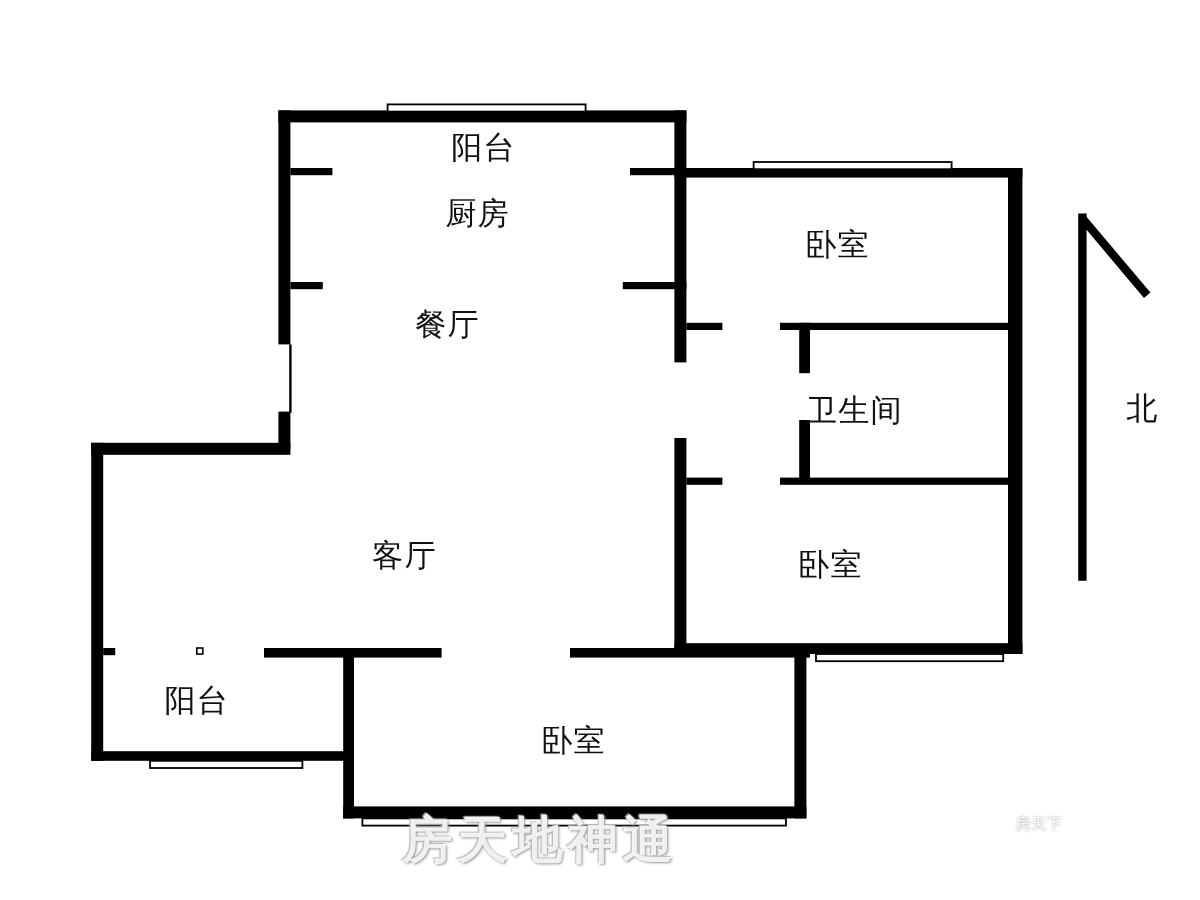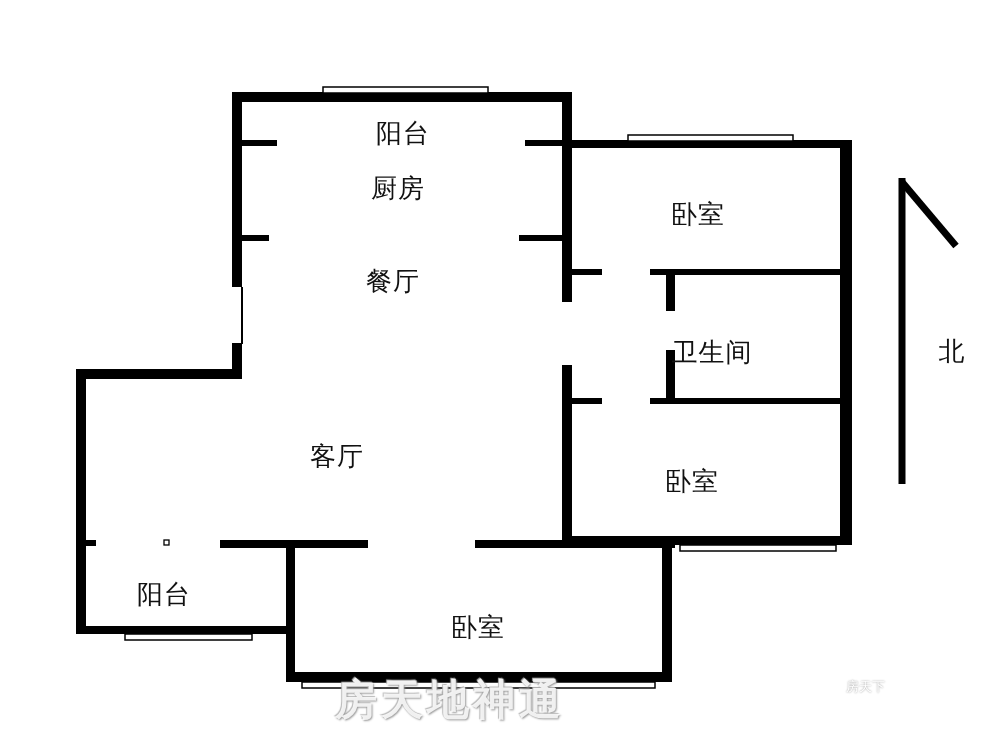--- a/index.html
+++ b/index.html
@@ -1,20 +1,20 @@
 <!DOCTYPE html>
 <html><head>
 <meta charset="utf-8">
 <style>
   html, body { margin: 0; padding: 0; background: #ffffff; }
   body { width: 1000px; height: 750px; position: relative; overflow: hidden;
          font-family: "DejaVu Sans", sans-serif; }
   svg.plan { position: absolute; left: 0; top: 0; }
   .label { position: absolute; font-family: "DejaVu Sans", sans-serif;
-           font-size: 26px; color: #111; white-space: nowrap; transform: translate(-50%, -50%); letter-spacing: 1px; margin-top: 10px; }
+           font-size: 26px; color: #111; white-space: nowrap; transform: translate(-50%, -50%); letter-spacing: 1px; }
   .watermark { position: absolute; left: 335px; top: 672px; font-family: "DejaVu Sans", sans-serif;
                font-size: 42px; font-weight: bold; color: rgba(255,255,255,0.85);
                text-shadow: 1px 1px 2px #999, -1px -1px 1px #bbb; letter-spacing: 4px; }
   .logo { position: absolute; left: 812px; top: 678px; width: 180px; height: 60px; }
   .logo-main { position: absolute; left: 0; top: 12px; font-family: "DejaVu Sans", sans-serif;
                font-size: 36px; font-weight: bold; font-style: italic; color: #fff;
                text-shadow: 0 0 2px #888, 1px 1px 2px #999; letter-spacing: -1px; }
   .logo-sub { position: absolute; left: 34px; top: 0px; font-family: "DejaVu Sans", sans-serif;
               font-size: 13px; font-weight: normal; color: #fff; text-shadow: 0 0 2px #888; }
 </style>
@@ -77,24 +77,24 @@
   <g fill="none" stroke="#000" stroke-width="7">
     <line x1="902" y1="178" x2="902" y2="484"></line>
     <line x1="902" y1="182" x2="956" y2="246"></line>
   </g>
 </svg>
 
 <div id="labels"></div>
 
 <span class="label" style="left:403px;top:123px;">阳台</span>
 <span class="label" style="left:398px;top:178px;font-family:Liberation Serif, serif;">厨房</span>
-<span class="label" style="left:393px;top:271px;">餐厅</span>
+<span class="label" style="left:373px;top:271px;">餐厅</span>
 <span class="label" style="left:698px;top:204px;">卧室</span>
 <span class="label" style="left:712px;top:342px;">卫生间</span>
-<span class="label" style="left:337px;top:446px;text-align:center;">客厅</span>
+<span class="label" style="left:337px;top:463px;text-align:center;">客厅</span>
 <span class="label" style="left:692px;top:471px;">卧室</span>
 <span class="label" style="left:164px;top:584px;">阳台</span>
 <span class="label" style="left:478px;top:617px;">卧室</span>
 <span class="label" style="left:952px;top:341px;">北</span>
 
 <div class="watermark">房天地神通</div>
 
 <div class="logo">
   <span class="logo-sub">房天下</span>
 </div>

